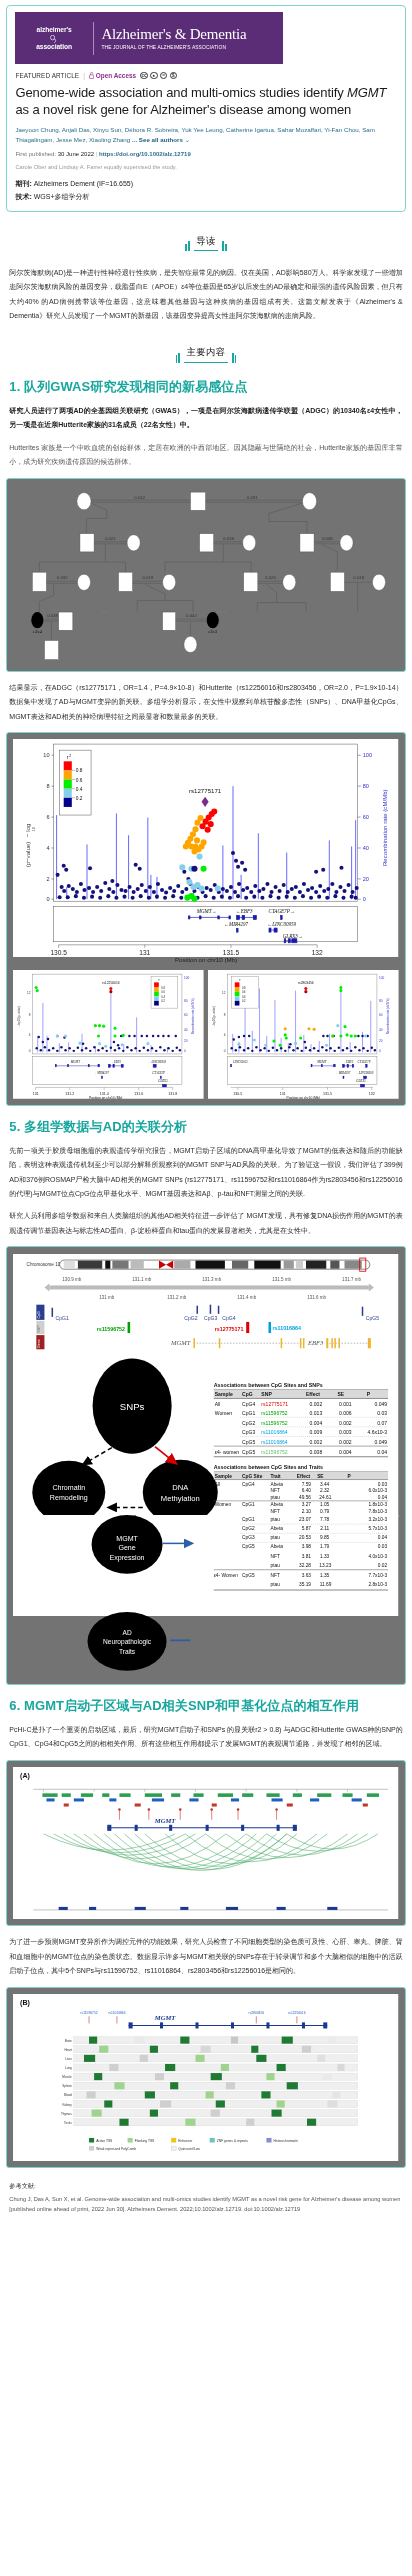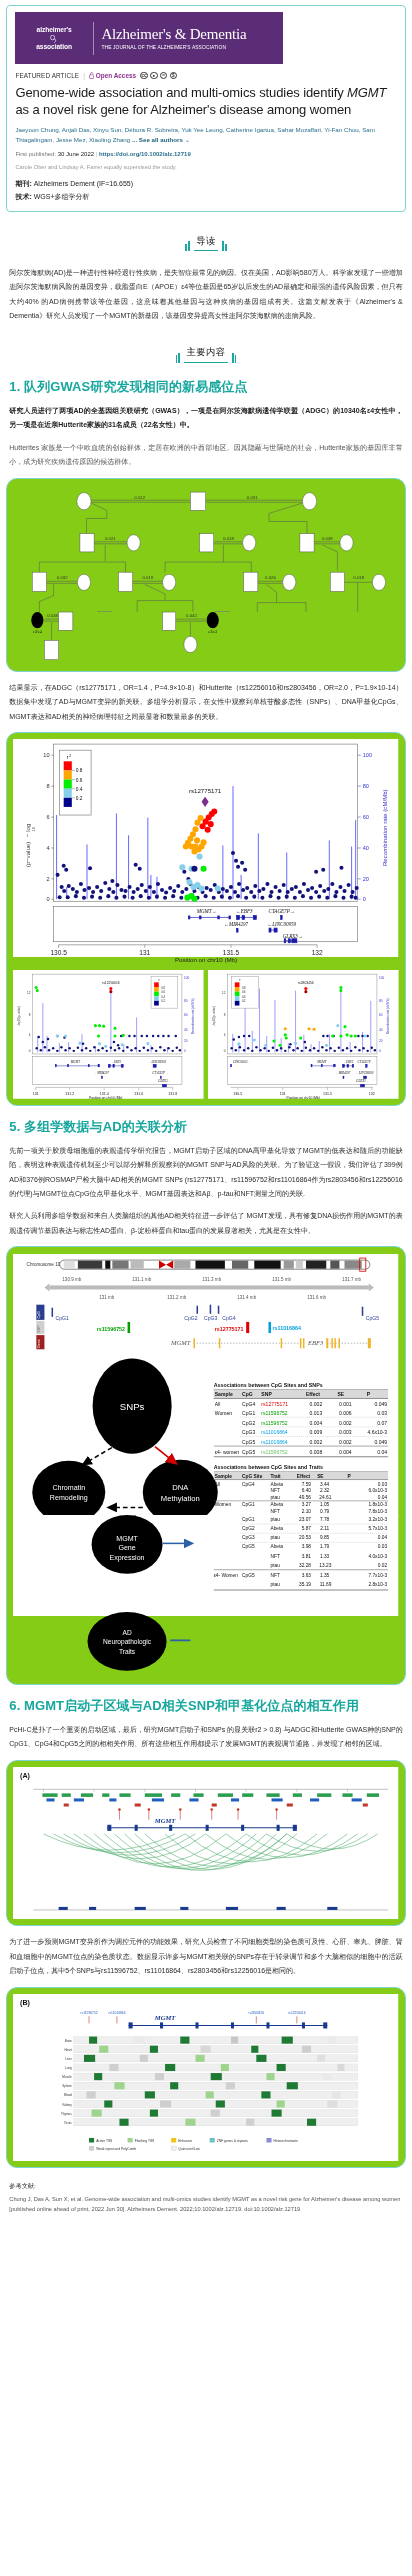--- a/index.html
+++ b/index.html
@@ -86,22 +86,22 @@
     margin: 11.3px 9.3px 8.2px 9.3px;
     font-size: 13px; font-weight: bold; color:#18a79e;
     letter-spacing: 0.1px;
   }
   .body-p.bold { font-weight:bold; color:#1d1d1d; }
   .body-p.grey { color:#555; }
 
   
   .fig-card {
     margin: 3.1px 6.2px 9.3px 6.2px;
-    border:0.5px solid #7fd3cf; border-radius:11px;
-    background:#84cc16; padding:6.2px;
+    border:0.5px solid #7fd3cf; border-radius:3px;
+    background:#737373; padding:6.2px;
     overflow:hidden;
   }
 
   
   .pedigree { width:100%; display:block; }
 
   
   .lz { width:100%; display:block; }
 
   .two-up { display:flex; gap:4.1px; }

